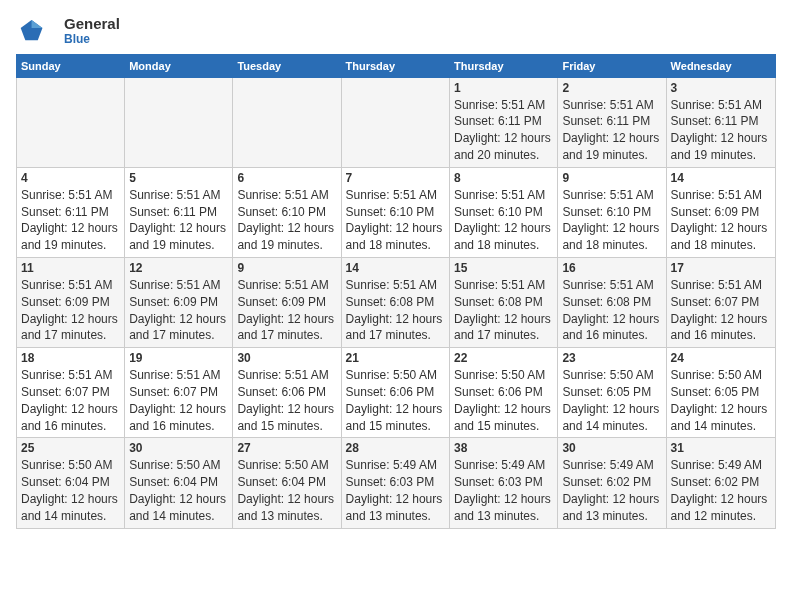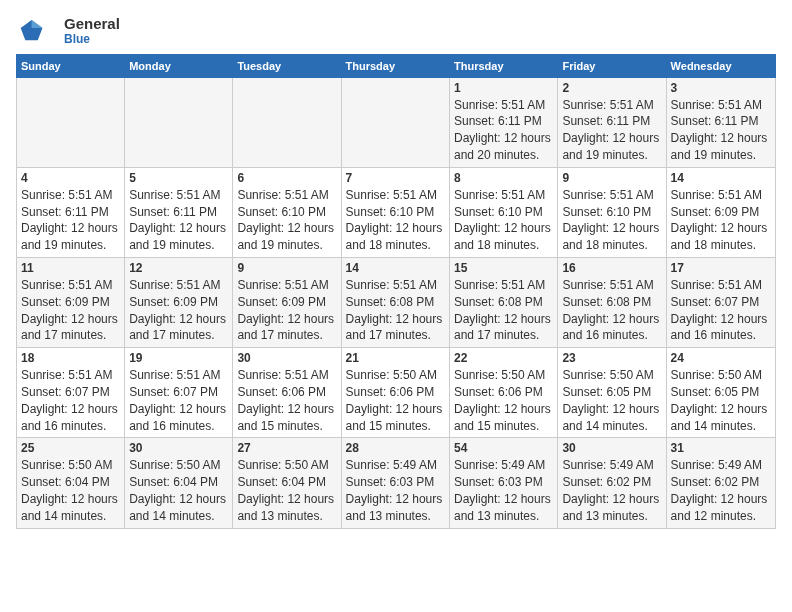--- a/index.html
+++ b/index.html
@@ -331,21 +331,21 @@
 and 13 minutes.</div>
         </td>
         <td>
           <span class="day-number">28</span>
           <div class="day-info" style="white-space: pre-line;">Sunrise: 5:49 AM
 Sunset: 6:03 PM
 Daylight: 12 hours
 and 13 minutes.</div>
         </td>
         <td>
-          <span class="day-number">54</span>
+          <span class="day-number">38</span>
           <div class="day-info" style="white-space: pre-line;">Sunrise: 5:49 AM
 Sunset: 6:03 PM
 Daylight: 12 hours
 and 13 minutes.</div>
         </td>
         <td>
           <span class="day-number">30</span>
           <div class="day-info" style="white-space: pre-line;">Sunrise: 5:49 AM
 Sunset: 6:02 PM
 Daylight: 12 hours

